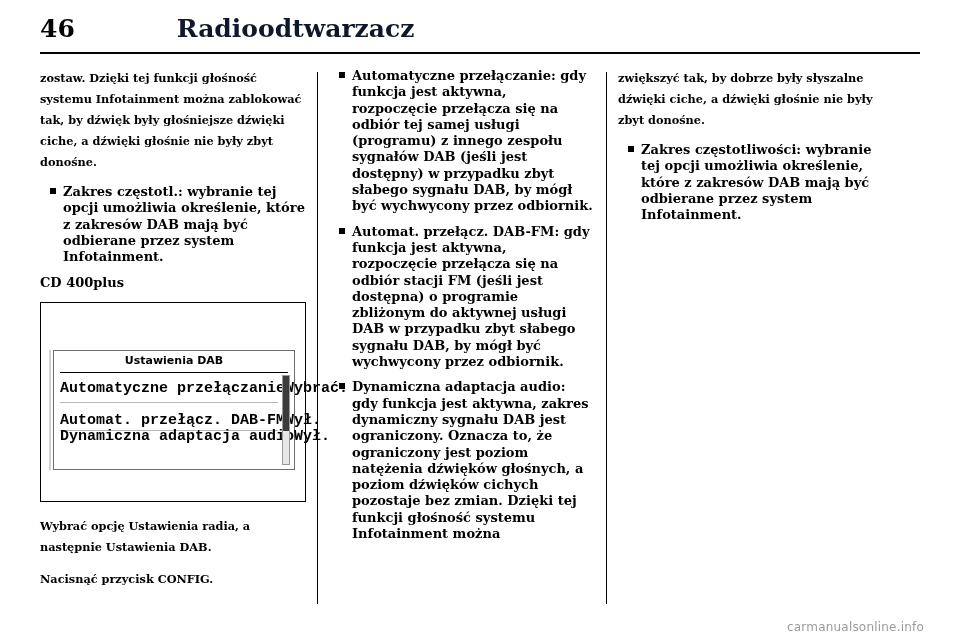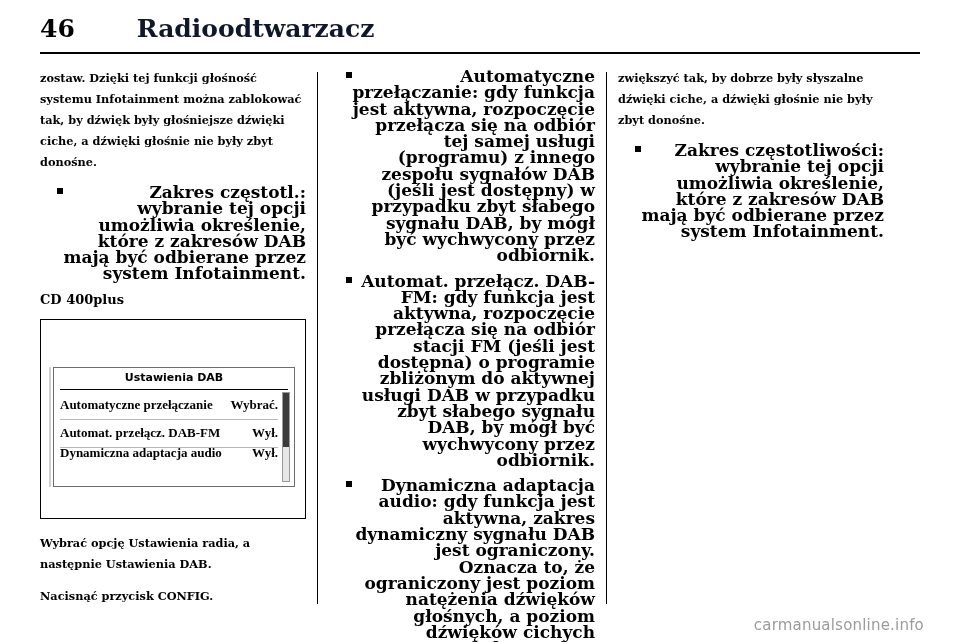--- a/index.html
+++ b/index.html
@@ -24,20 +24,21 @@
   }
   
   .header {
     position: absolute;
     left: 40px;
     top: 14px;
     width: 880px;
     height: 40px;
     display: flex;
     align-items: baseline;
+    gap: 40px;
   }
   .page-number {
     font-family: "DejaVu Serif", serif;
     font-weight: bold;
     font-size: 25px;
     letter-spacing: 0px;
     color: #000;
   }
   .header-title {
     font-family: "DejaVu Serif", serif;
@@ -84,25 +85,24 @@
     font-size: 11.3px;
     line-height: 21px;
     font-weight: bold;
     margin: 0 0 11px 0;
     text-align: left;
   }
   .bullet-item {
     display: flex;
     margin: 0 0 9px 0;
     font-family: "DejaVu Serif", serif;
-    font-size: 17px;
+    font-size: 13px;
     line-height: 16.3px;
     font-weight: bold;
     padding-left: 10px;
-    text-align: right;
   }
   .bullet-mark {
     flex: 0 0 auto;
     width: 13px;
     font-size: 9px;
     line-height: 16.3px;
     color: #000;
   }
   .bullet-mark::before {
     content: "";
@@ -162,29 +162,29 @@
     background: #000;
   }
   .menu-row {
     position: absolute;
     left: 6px;
     right: 16px;
     height: 26px;
     display: flex;
     align-items: center;
     justify-content: space-between;
-    font-family: Liberation Serif, serif;
-    font-size: 13px;
+    font-family: Liberation Mono, monospace;
+    font-size: 15px;
     font-weight: bold;
     color: #000;
   }
   .menu-row .row-label { white-space: nowrap; }
   .menu-row .row-value { white-space: nowrap; }
   .menu-row.r1 { top: 24px; }
-  .menu-row.r2 { top: 47px; align-items: flex-end; }
+  .menu-row.r2 { top: 56px; }
   .menu-row.r3 { top: 72px; }
   .row-rule {
     position: absolute;
     left: 6px;
     right: 16px;
     height: 1px;
     background: #b8b8b8;
   }
   .row-rule.s1 { top: 51px; }
   .row-rule.s2 { top: 79px; }
@@ -213,21 +213,21 @@
     width: 2px;
     height: 120px;
     background: #d0d0d0;
   }
   
   .watermark {
     position: absolute;
     right: 36px;
     bottom: 8px;
     font-family: "DejaVu Sans", sans-serif;
-    font-size: 15px;
+    font-size: 12px;
     color: #9b9b9b;
     letter-spacing: 0.2px;
   }
 </style>
 </head>
 <body>
 
 <div class="page">
 
   <div class="header">

